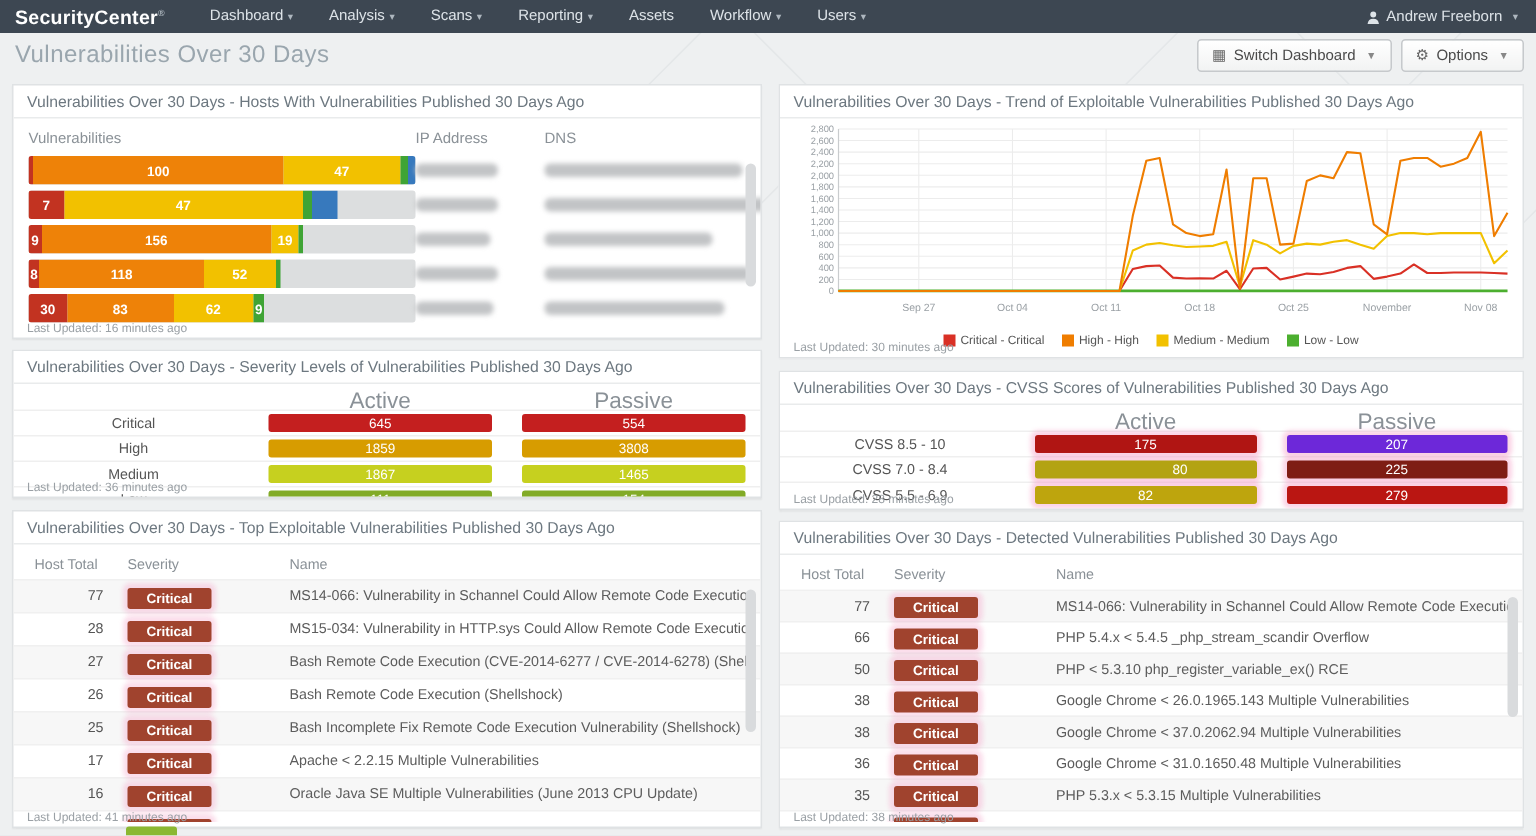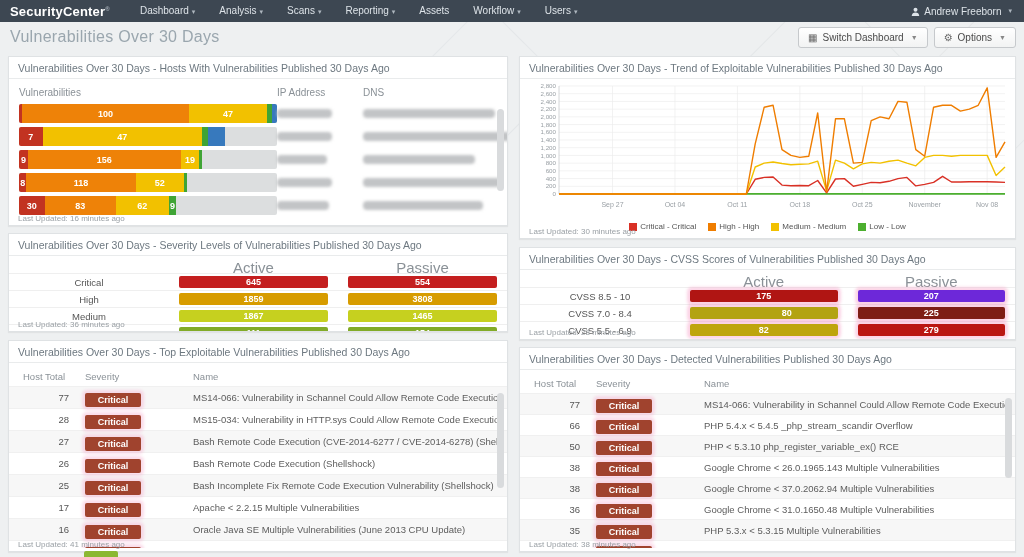--- a/index.html
+++ b/index.html
@@ -38,21 +38,21 @@
   .bar-track { background:#dcdedf; height:19px; border-radius:2px; overflow:hidden; }
   .bar { display:flex; height:100%; }
   .seg { display:flex; align-items:center; justify-content:center; color:#fff; font-size:9px; font-weight:bold; overflow:hidden; }
   .blur-bar { height:9px; border-radius:4px; background:#c2c4c6; filter:blur(1.8px); }
 
   
   .t2-head, .t2-row { display:grid; grid-template-columns:160px 1fr 1fr; align-items:center; }
   .t2-head { font-size:15px; color:#8a9197; height:14px; margin-top:3px; text-align:center; }
   .t2-row { border-top:1px solid #efefef; }
   .t2-label { font-size:9.5px; color:#555; text-align:center; }
-  .t2-bar { height:12px; border-radius:2px; color:#fff; font-size:9px; font-weight:bold; display:flex; align-items:center; justify-content:center; margin:2px 10px; }
+  .t2-bar { height:12px; border-radius:2px; color:#fff; font-size:9px; font-weight:normal; display:flex; align-items:center; justify-content:center; margin:2px 10px; }
   .halo { box-shadow:0 0 3px 3px rgba(246,160,200,.45); }
 
   
   .vhead, .vrow { display:grid; grid-template-columns:62px 108px 1fr; align-items:center; padding:0 8px 0 14px; }
   .vhead { font-size:9.5px; color:#8a9197; height:15px; margin-top:6px; }
   .vhead .vh-num { text-align:left; }
   .vrows { overflow:hidden; margin-top:2px; }
   .vrow { border-top:1px solid #f0f0f0; }
   .vrow:nth-child(odd) { background:#f7f7f7; }
   .vnum { text-align:right; font-size:9.5px; color:#555; padding-right:16px; }

